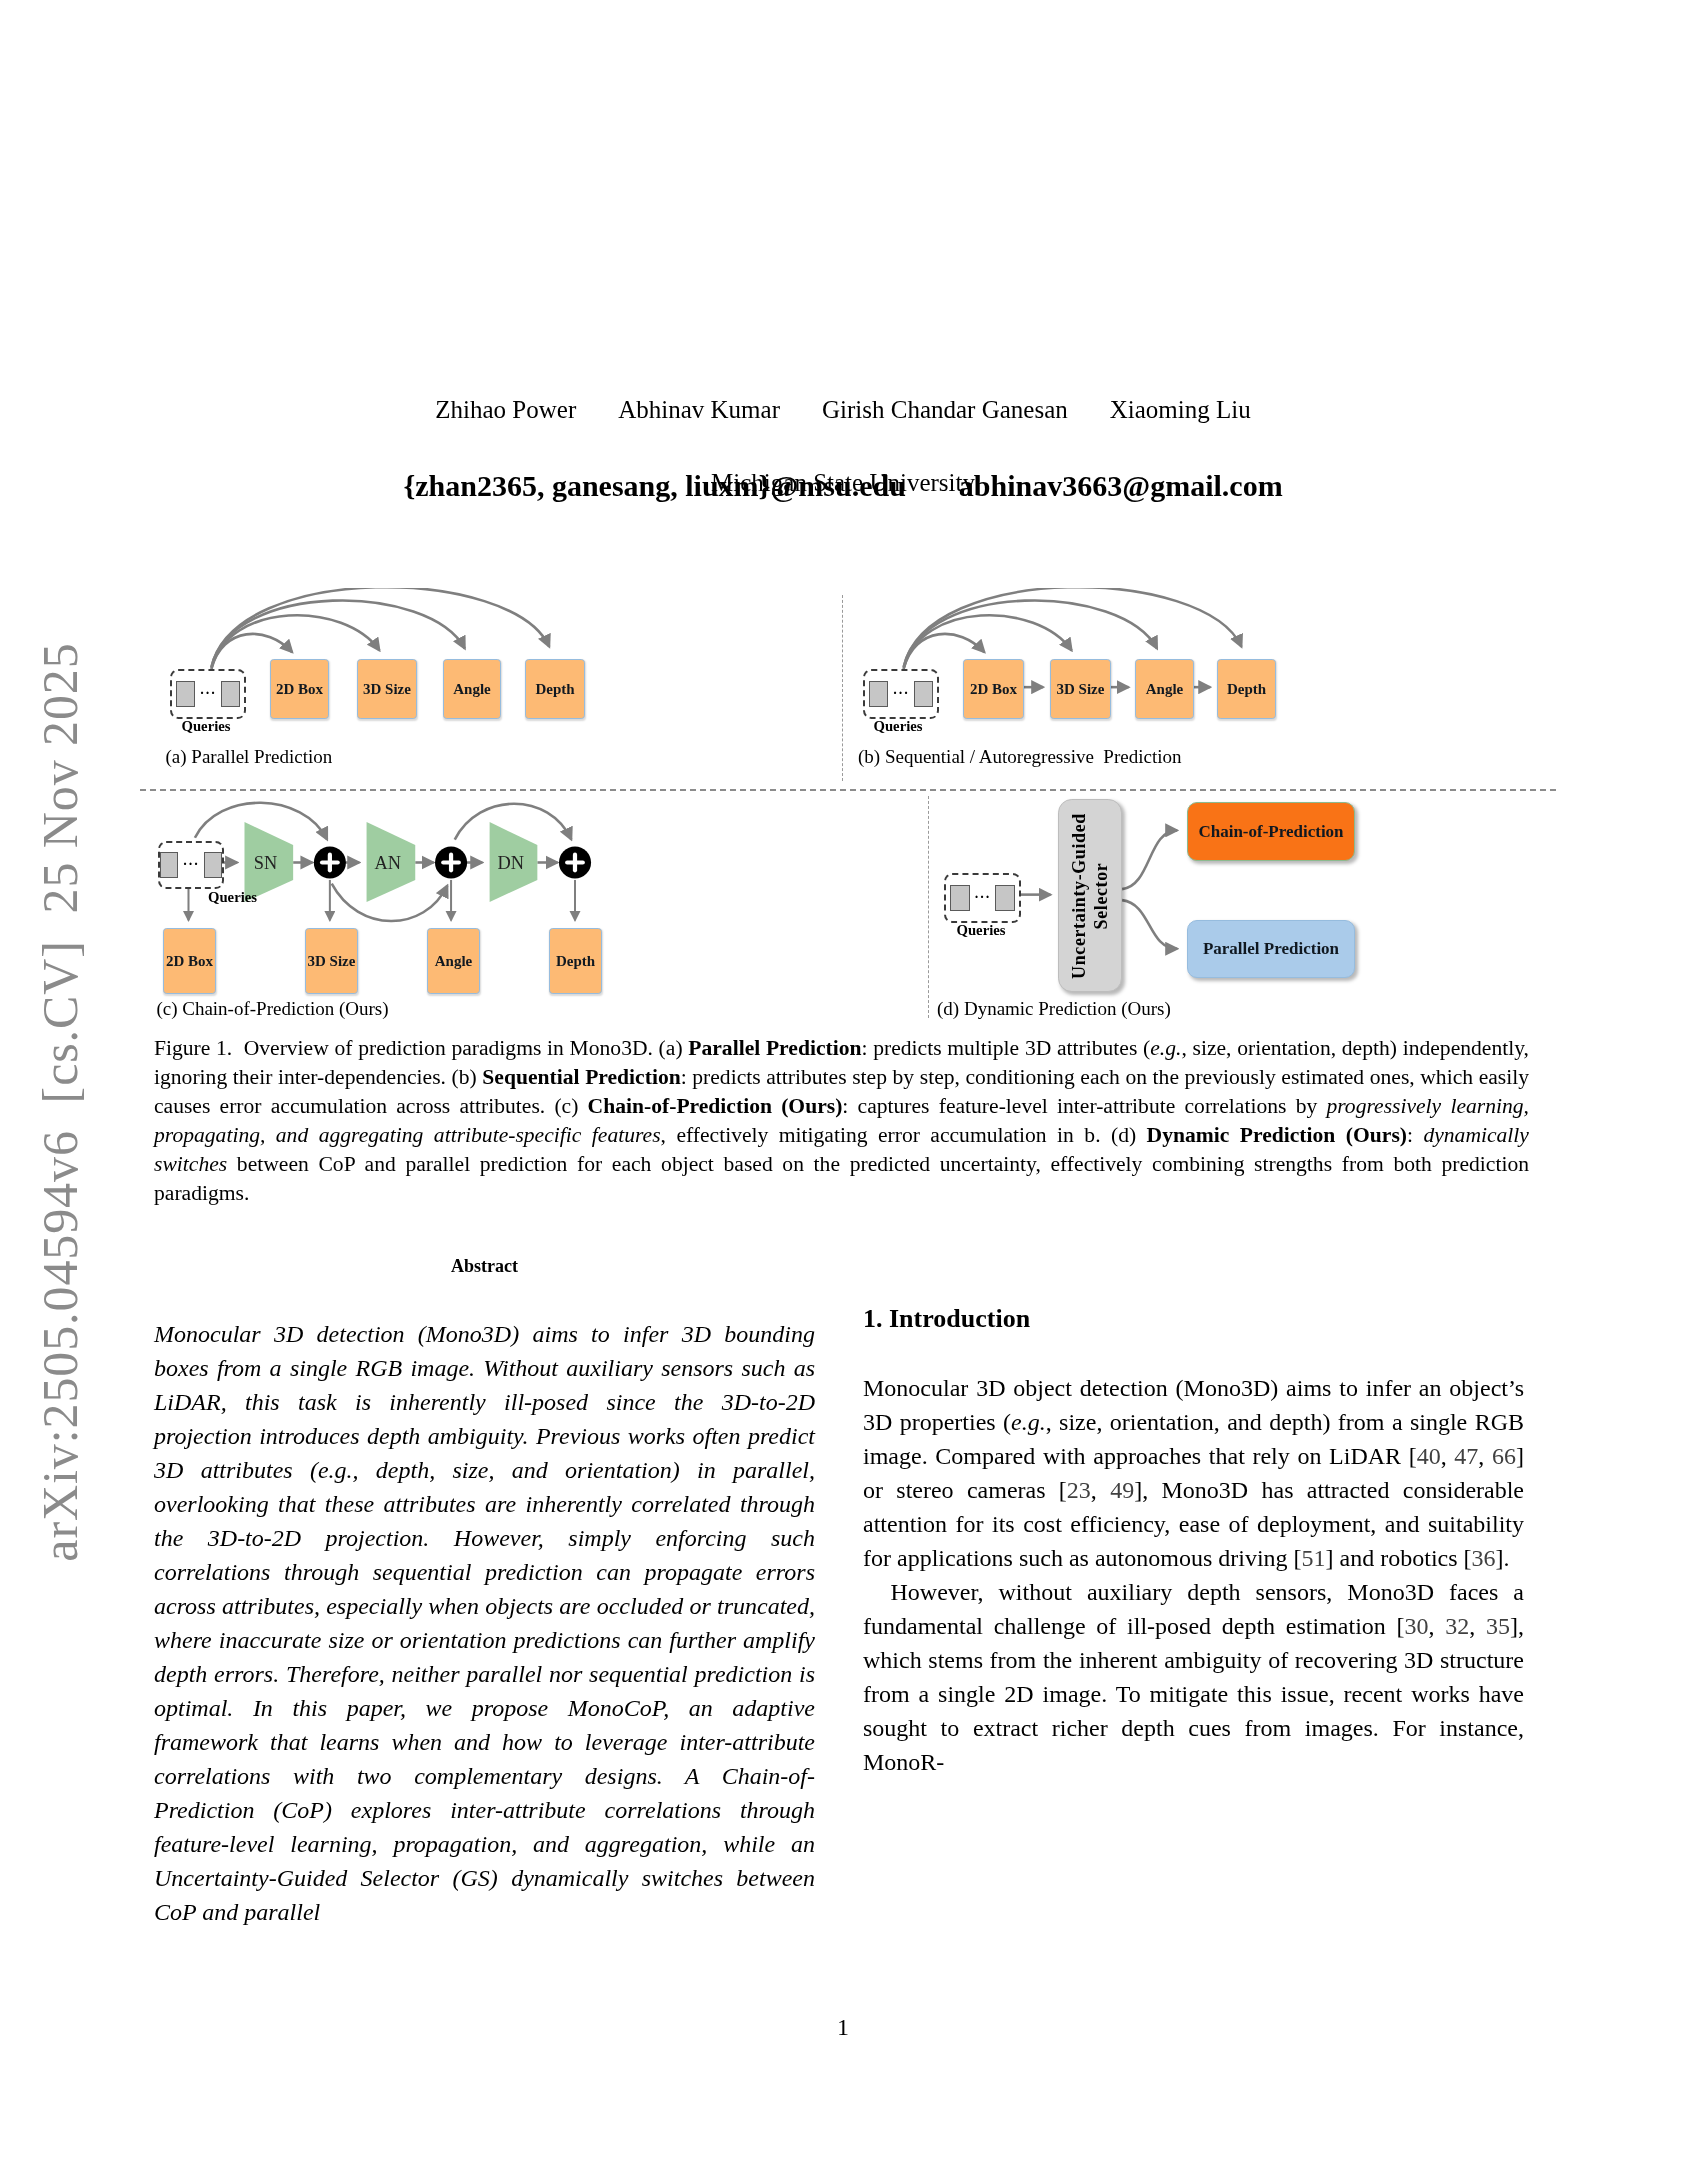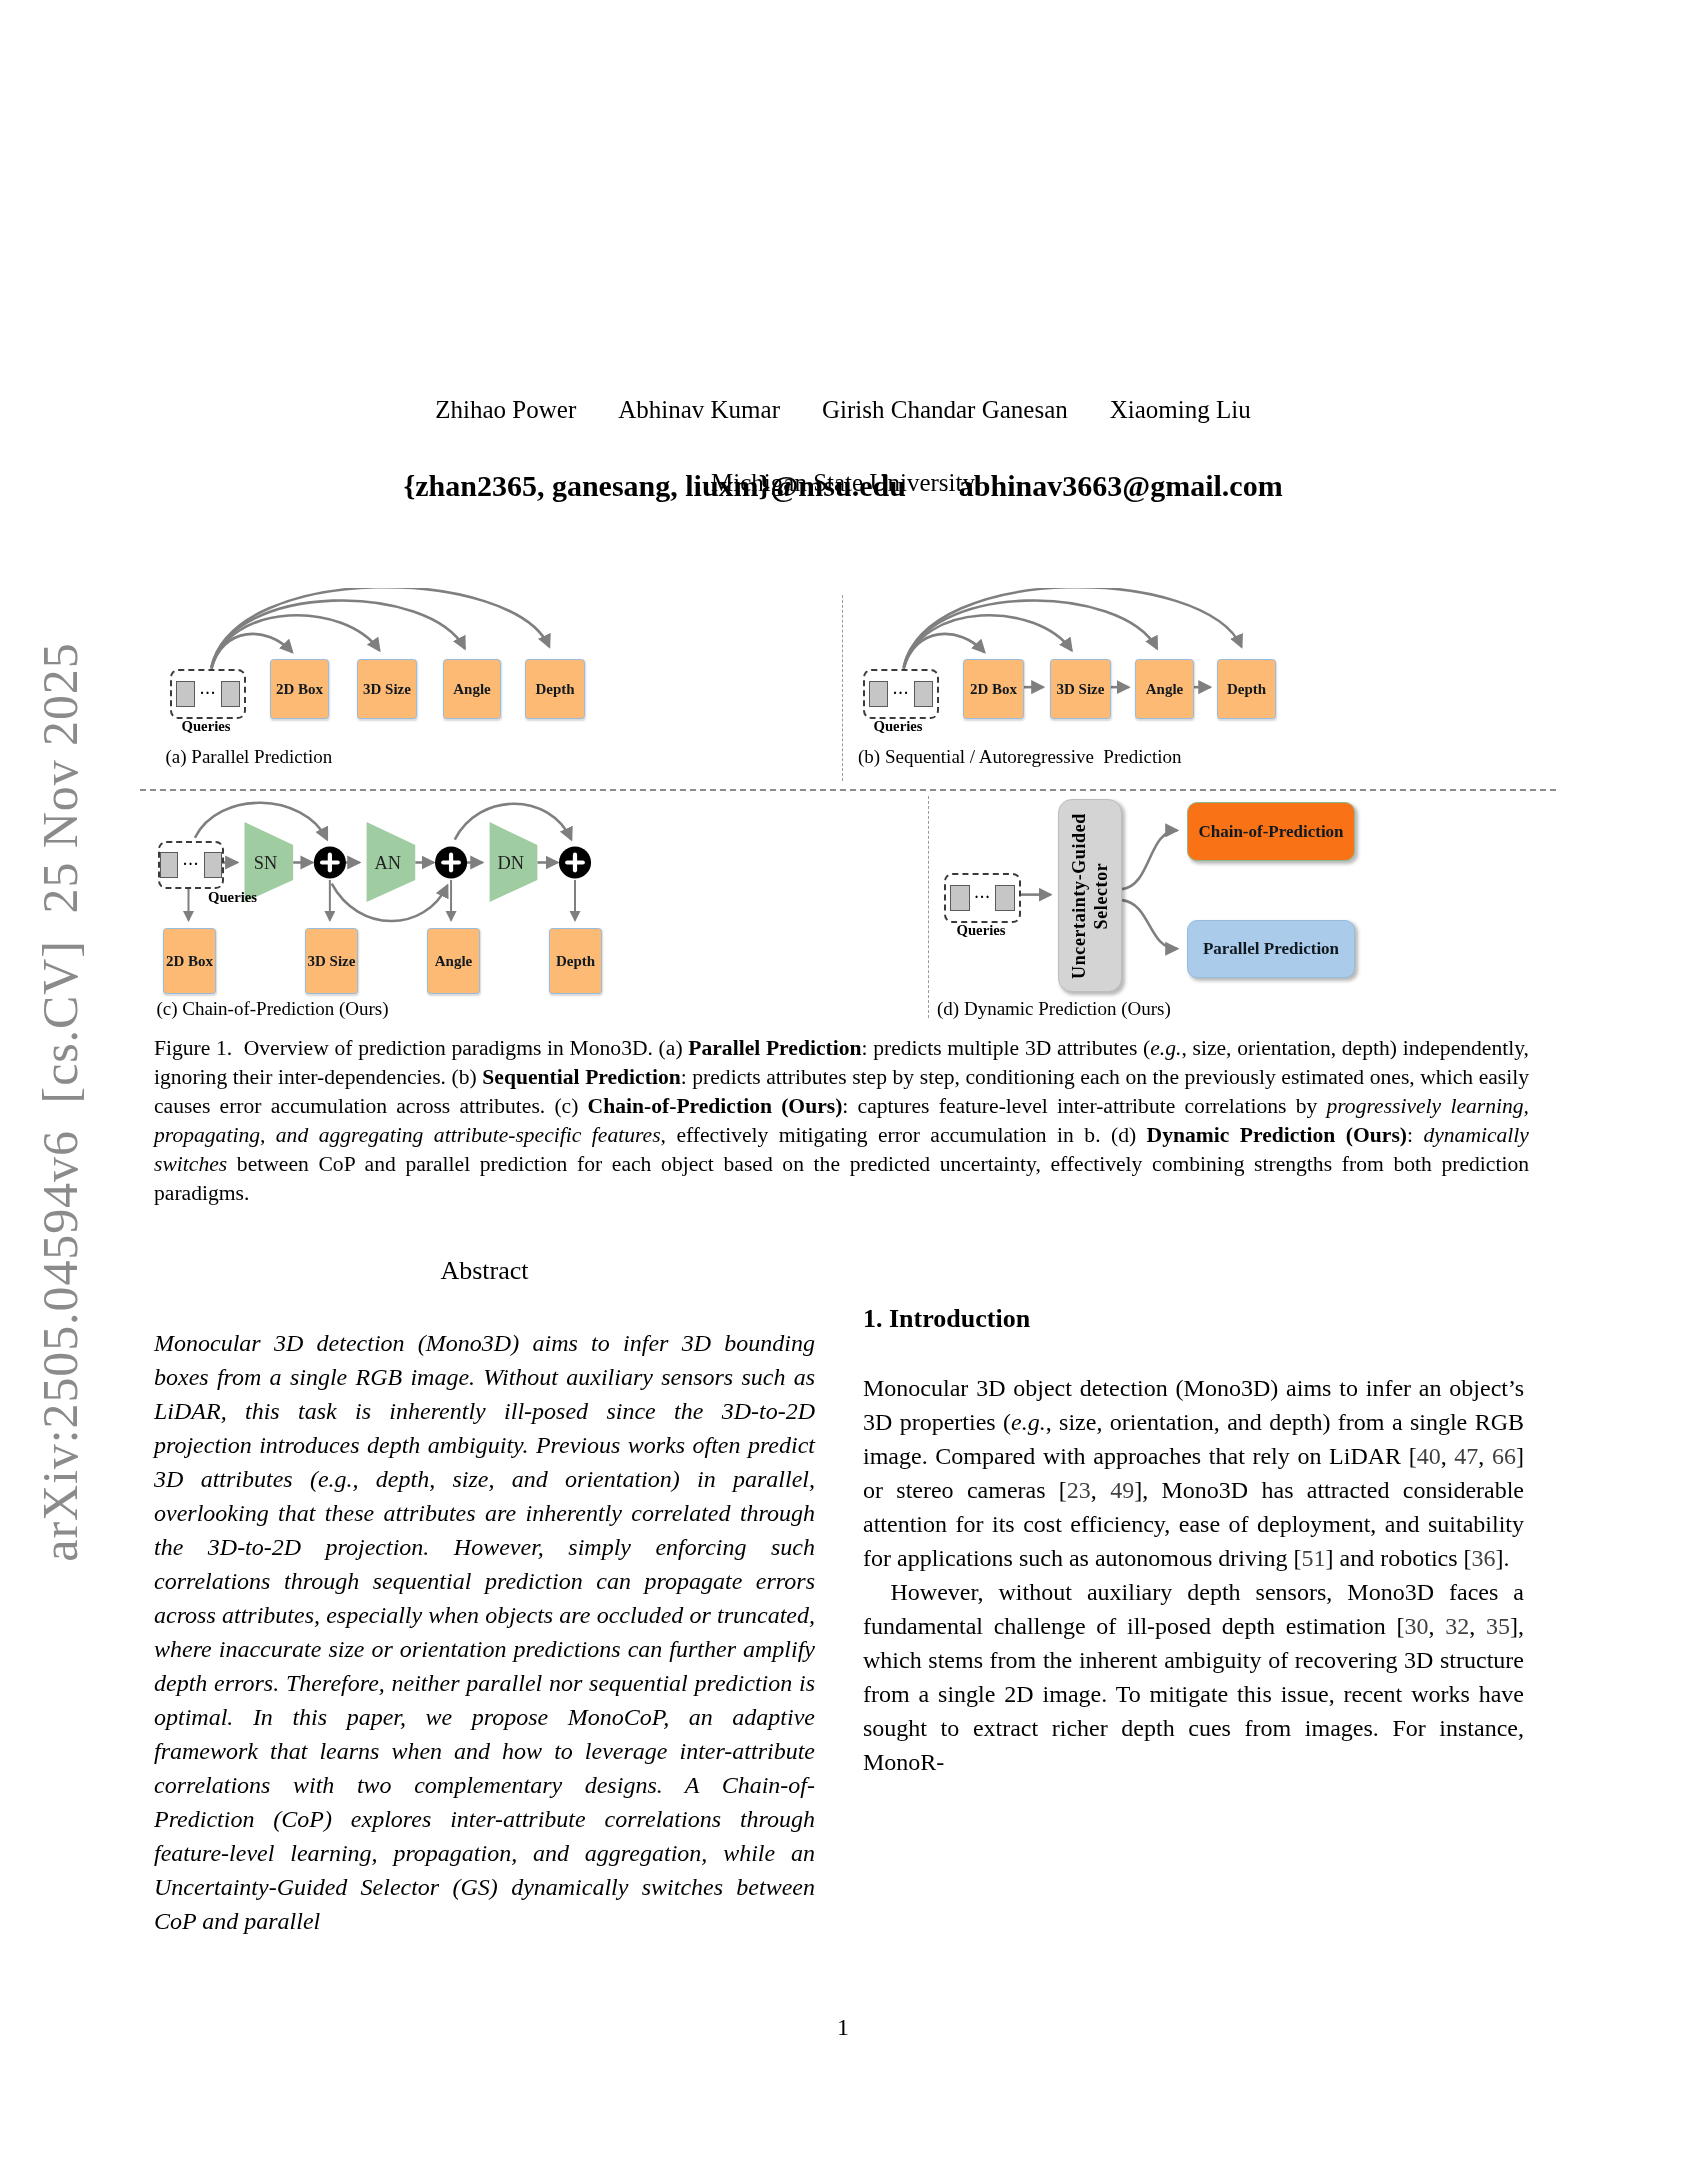--- a/index.html
+++ b/index.html
@@ -49,21 +49,21 @@
   .dbox.green{background:#f97316;border:0.9px solid #8cba8f;}
   .dbox.blue{background:#aacbea;border:0.9px solid #96bcde;}
 
   
   .figcaption{position:absolute;left:154px;top:1034px;width:1375px;font-size:21.6px;
               line-height:29px;text-align:justify;}
 
   
   .columns{position:absolute;left:154px;top:1256px;width:1370px;display:flex;gap:48px;}
   .col{width:661px;}
-  .abstract-heading{text-align:center;font-size:26px;font-weight:normal;margin:0 0 40px 0;}
+  .abstract-heading{text-align:center;font-size:18px;font-weight:bold;margin:0 0 40px 0;}
   .abstract-text{font-style:italic;font-size:24px;line-height:34px;text-align:justify;margin:0;}
   .intro-heading{font-size:26px;font-weight:bold;margin:48px 0 37px 0;}
   .body-text{font-size:24px;line-height:34px;text-align:justify;margin:0;}
   .indent{text-indent:27.5px;}
 
   .seg-b{font-weight:bold;}
   .seg-i{font-style:italic;}
   .seg-cite{color:#404040;}
 
   .pageno{position:absolute;top:2014px;left:0;right:0;text-align:center;font-size:24px;}

